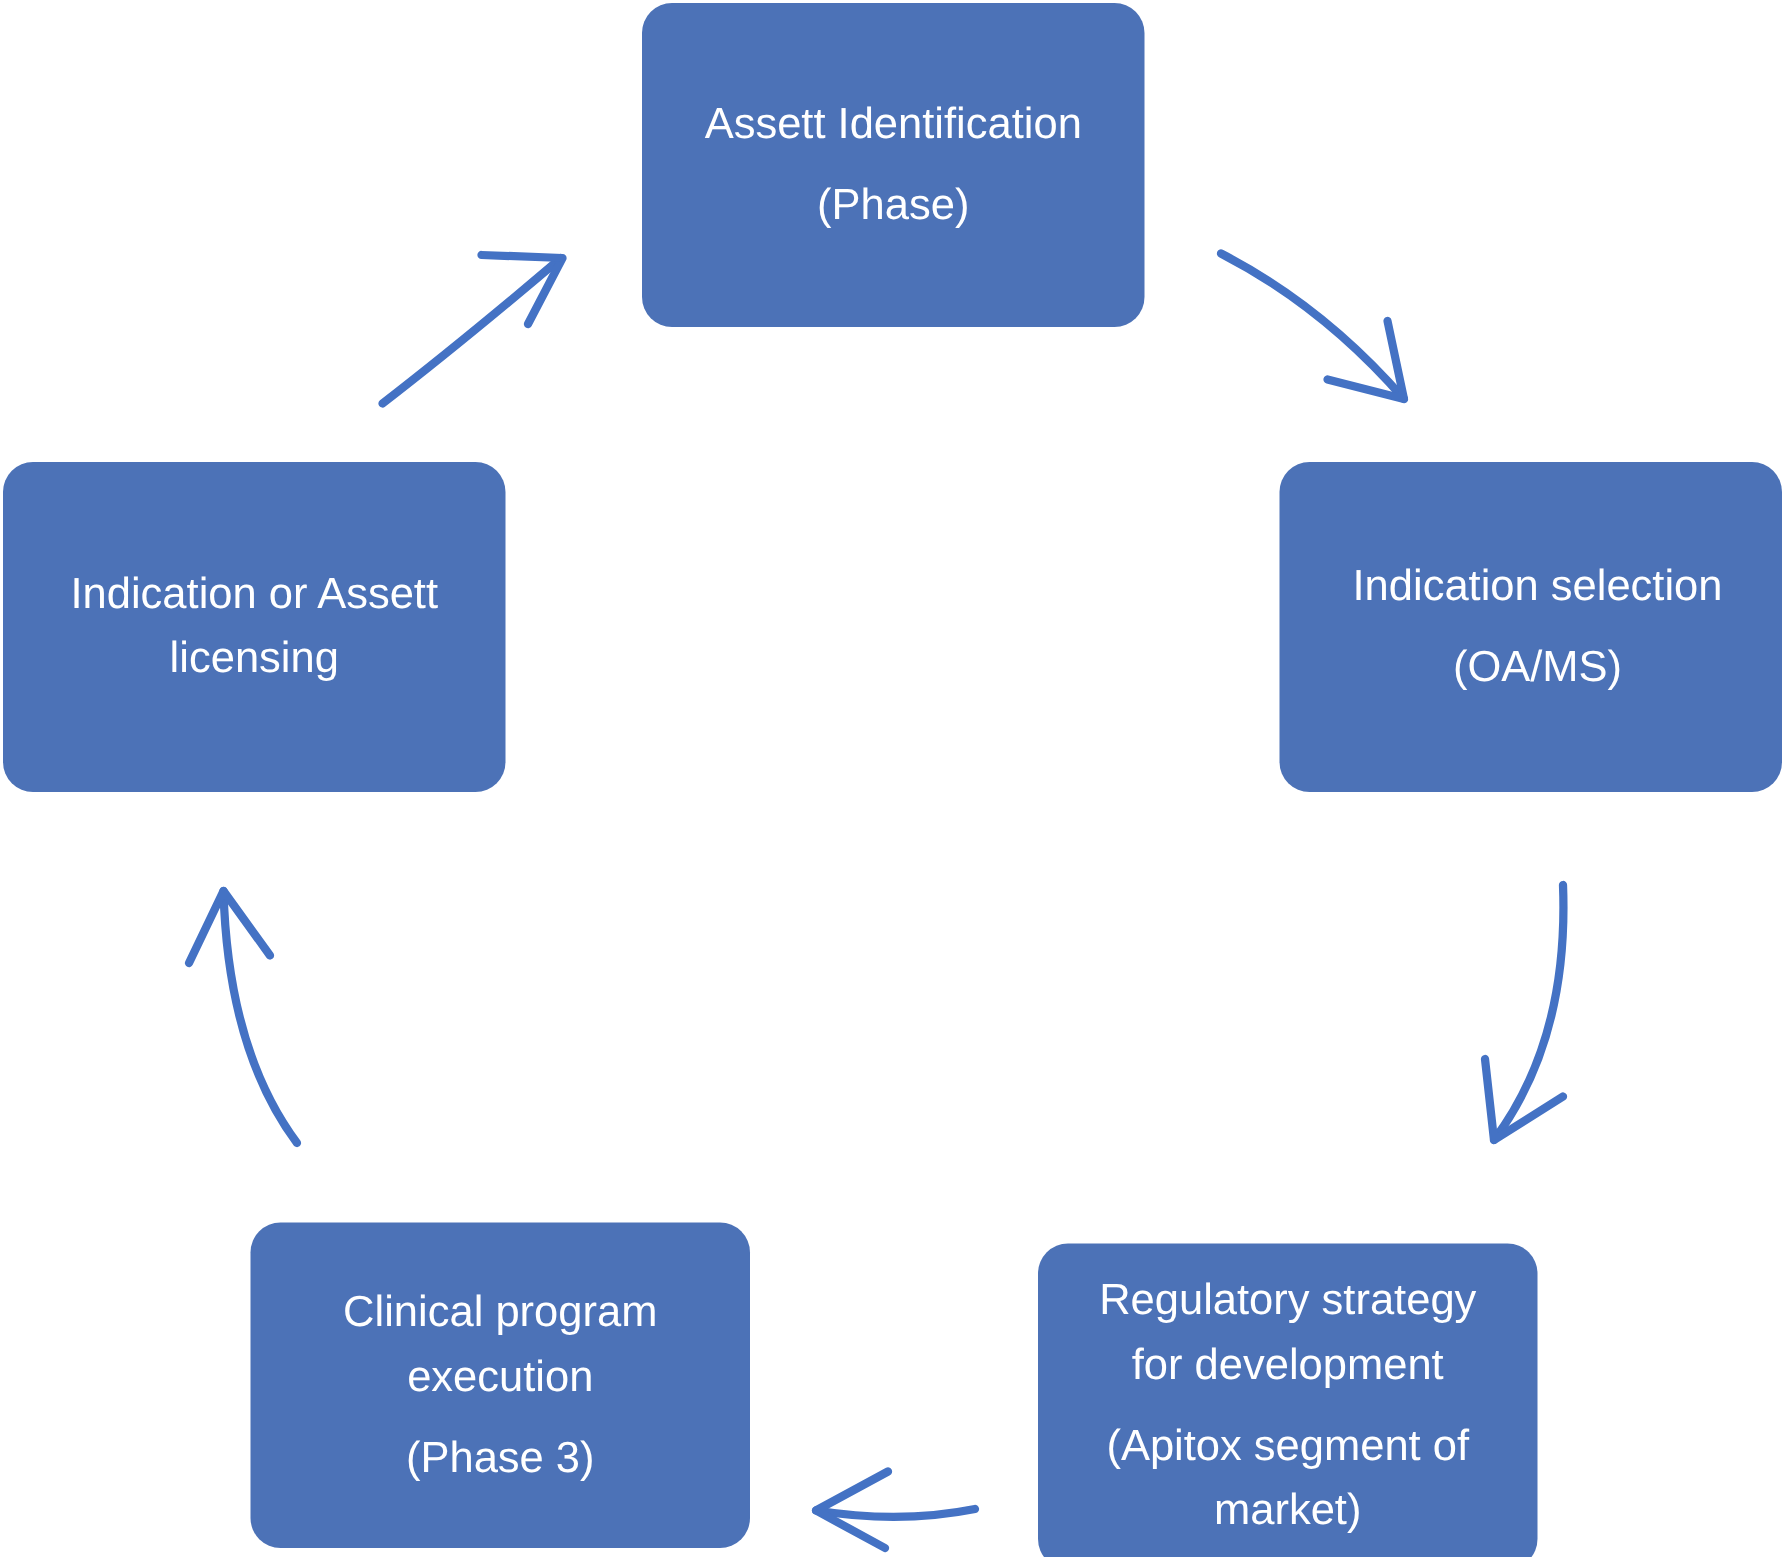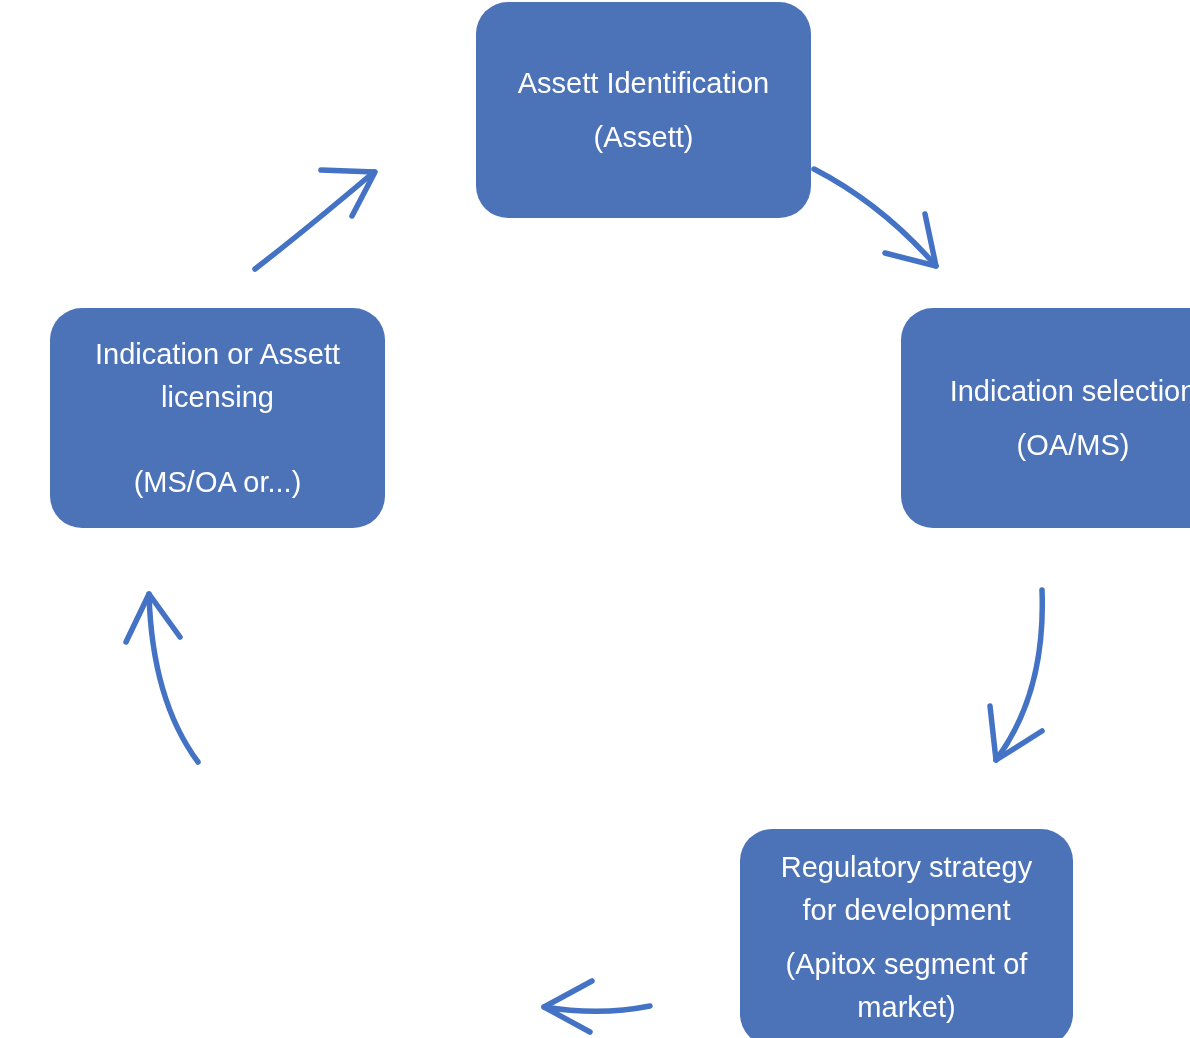--- a/index.html
+++ b/index.html
@@ -35,30 +35,29 @@
     fill: none;
     stroke: var(--arrow);
     stroke-width: 5.5;
     stroke-linecap: round;
     stroke-linejoin: round;
   }
   .node {
     position: absolute;
     background: var(--node-fill);
     color: var(--node-text);
-    border-radius: 32px;
+    border-radius: 20px;
     display: flex;
     flex-direction: column;
     justify-content: center;
     align-items: center;
     text-align: center;
     font-size: 29px;
     line-height: 43px;
     padding: 0 20px;
-    margin-left: 48px;
   }
   .node .subtitle { margin-top: 11px; }
   .node-identification { left: 428px; top: 2px;   width: 335px; height: 216px; }
   .node-selection      { left: 853px; top: 308px; width: 335px; height: 220px; padding-left: 29px; }
   .node-licensing      { left: 2px;   top: 308px; width: 335px; height: 220px; gap: 31px; }
   .node-regulatory     { left: 692px; top: 829px; width: 333px; height: 217px; }
   .node-clinical       { left: 167px; top: 815px; width: 333px; height: 217px; }
 </style>
 </head>
 <body>
@@ -83,32 +82,35 @@
       <path d="M 592 981 L 544 1007 L 590 1032"></path>
     </g>
     <g>
       <path d="M 198 762 Q 152 700 149 594"></path>
       <path d="M 126 642 L 149 594 L 180 637"></path>
     </g>
   </svg>
 
   <div class="node node-identification">
     <div class="title">Assett Identification</div>
-    <div class="subtitle">(Assett)</div>
+    <div class="subtitle">(Phase)</div>
   </div>
 
   <div class="node node-selection">
     <div class="title">Indication selection</div>
     <div class="subtitle">(OA/MS)</div>
   </div>
 
   <div class="node node-regulatory">
     <div class="title">Regulatory strategy for development</div>
     <div class="subtitle">(Apitox segment of market)</div>
   </div>
 
+  <div class="node node-clinical">
+    <div class="title">Clinical program execution</div>
+    <div class="subtitle">(Phase 3)</div>
+  </div>
 
   <div class="node node-licensing">
     <div class="title">Indication or Assett licensing</div>
-    <div class="subtitle">(MS/OA or...)</div>
   </div>
 
 </div>
 
 </body></html>

